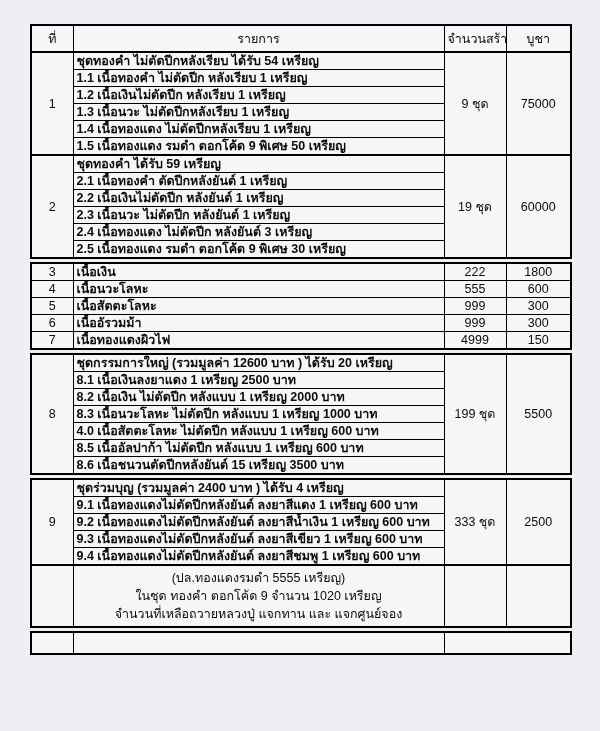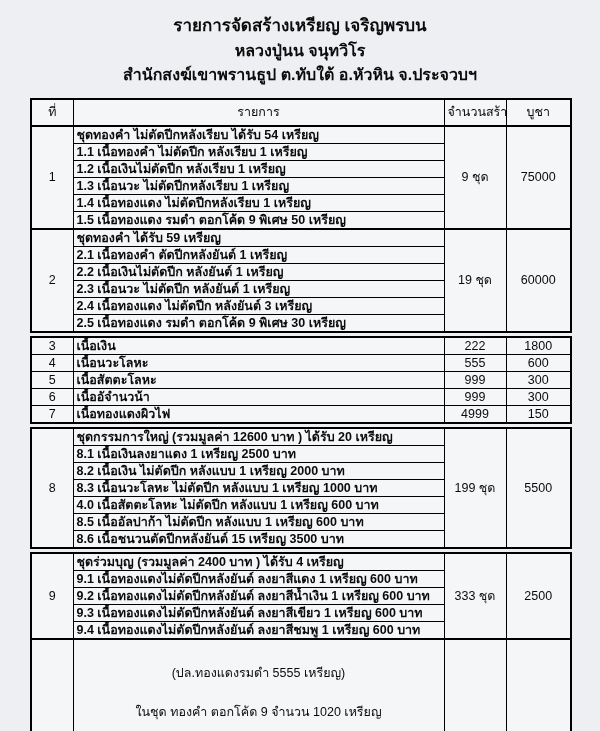--- a/index.html
+++ b/index.html
@@ -43,34 +43,29 @@
 
   .merge-up { margin-top:-2px; }   
   .gap-up   { margin-top:3px; }    
 
   th { height:25px; text-align:center; font-size:12.5px; }
   td.item-cell { height:15px; text-align:left;font-weight:bold; }
   td.center    { text-align:center; vertical-align:middle; }
   td.num-cell  { text-align:center; }
 
   .footer-cell { text-align:center; padding:3px 3px; }
-  .footer-cell div { line-height:18px; white-space:normal;margin-top:21px; }
+  .footer-cell div { line-height:18px; white-space:normal; }
 
   .empty-row td { height:20px; }
 </style>
 </head>
 <body>
 
 <div class="page">
 
-  <div class="title">
-    <div class="t1">รายการจัดสร้างเหรียญ เจริญพรบน</div>
-    <div class="t2">หลวงปู่นน จนุทวิโร</div>
-    <div class="t3">สำนักสงฆ์เขาพรานธูป ต.ทับใต้ อ.หัวหิน จ.ประจวบฯ</div>
-  </div>
 
   <div class="tbl-wrap">
 
     <table>
       <colgroup>
           <col class="c-no">
           <col class="c-item">
           <col class="c-qty">
           <col class="c-price">
         </colgroup>
@@ -169,21 +164,21 @@
         <td class="num-cell">600</td>
       </tr>
       <tr>
         <td class="num-cell">5</td>
         <td class="item-cell">เนื้อสัตตะโลหะ</td>
         <td class="num-cell">999</td>
         <td class="num-cell">300</td>
       </tr>
       <tr>
         <td class="num-cell">6</td>
-        <td class="item-cell">เนื้ออัจำนวน้า</td>
+        <td class="item-cell">เนื้ออัรวมม้า</td>
         <td class="num-cell">999</td>
         <td class="num-cell">300</td>
       </tr>
       <tr>
         <td class="num-cell">7</td>
         <td class="item-cell">เนื้อทองแดงผิวไฟ</td>
         <td class="num-cell">4999</td>
         <td class="num-cell">150</td>
       </tr>
     </tbody>

